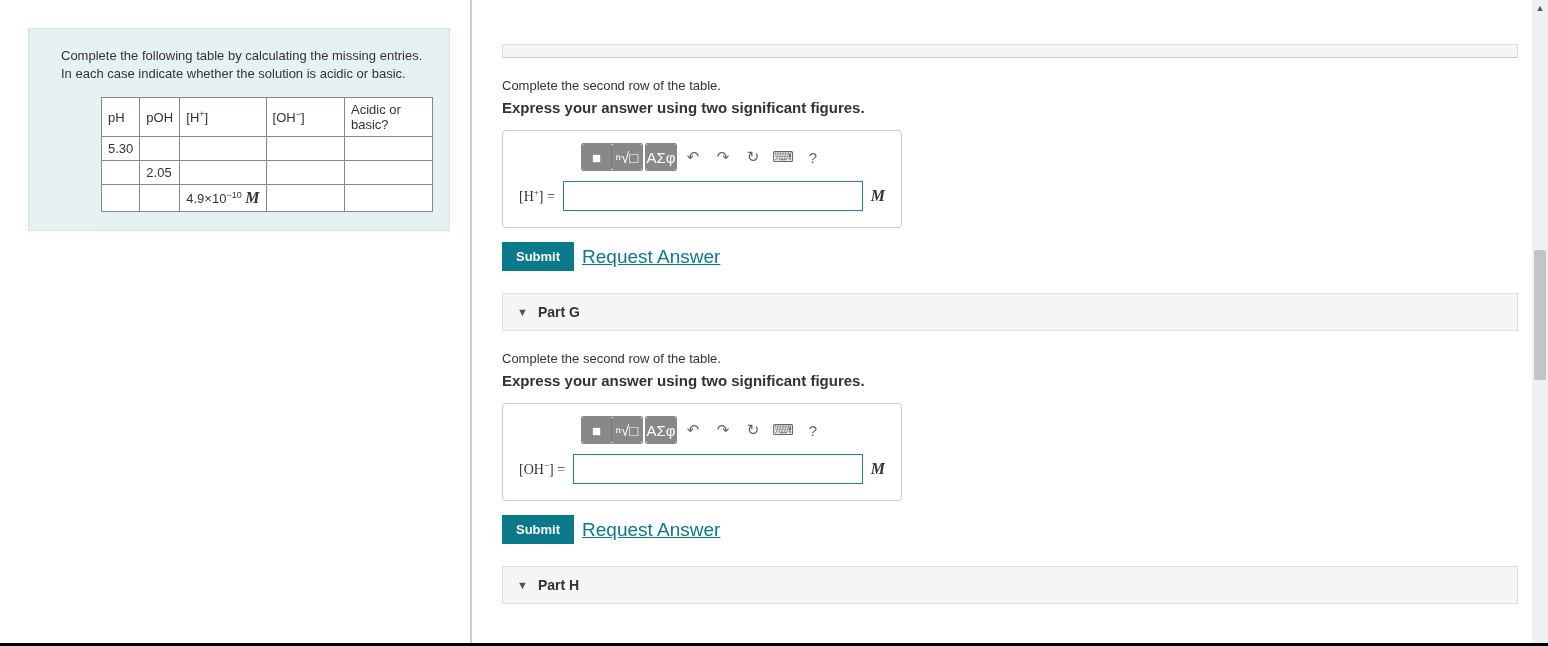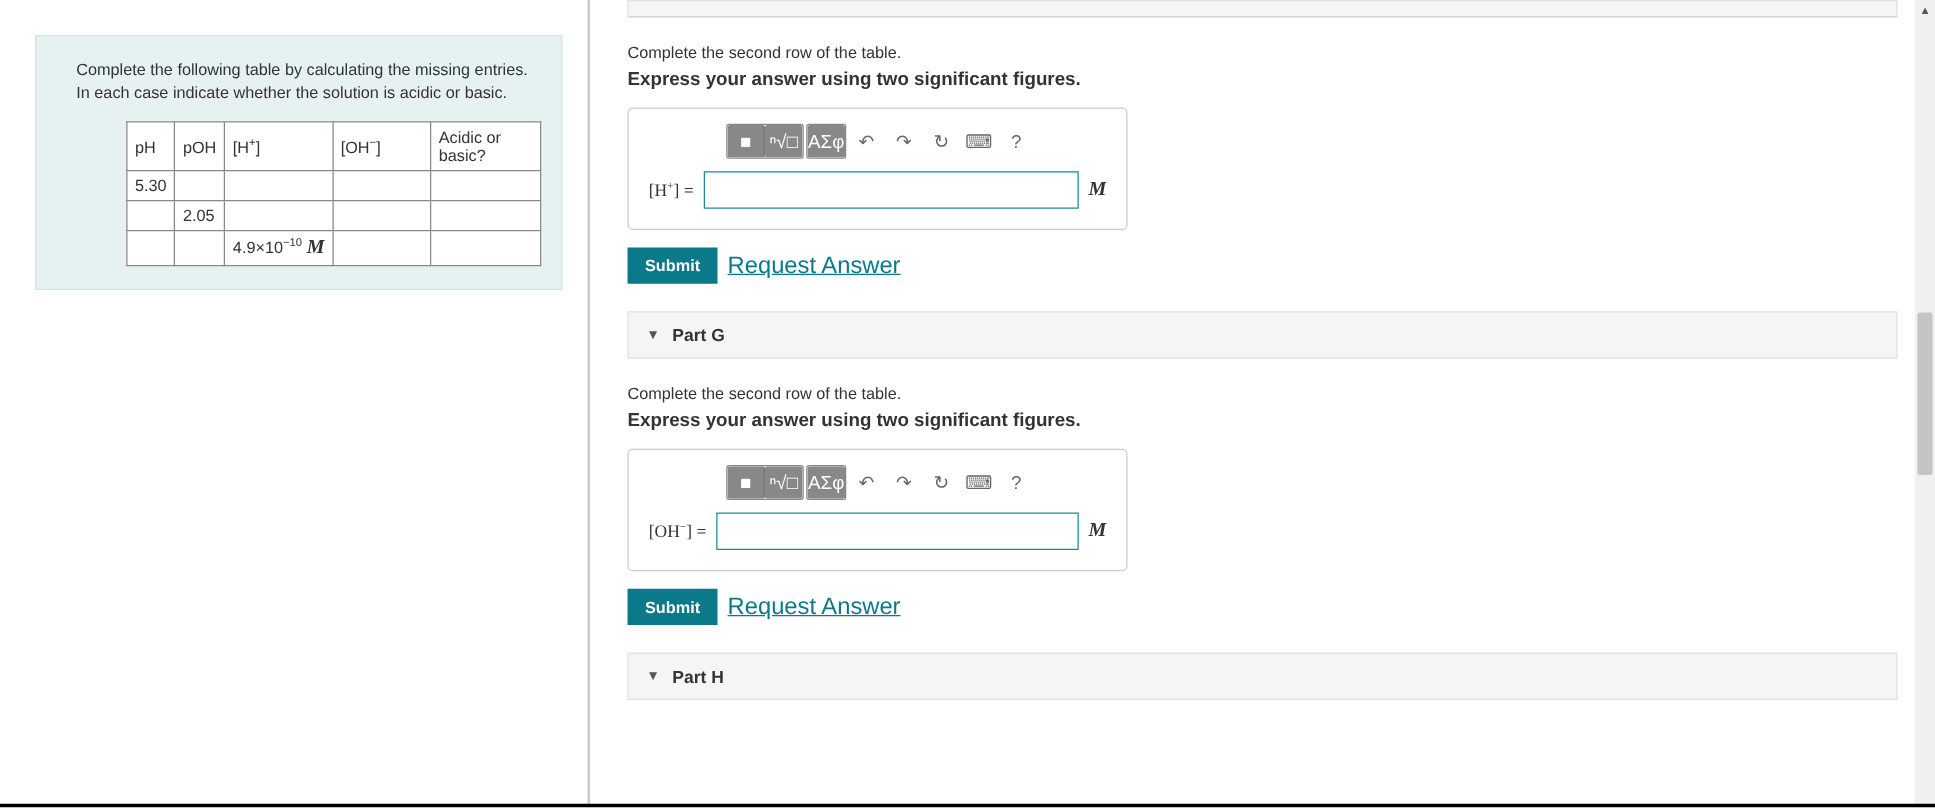--- a/index.html
+++ b/index.html
@@ -12,21 +12,21 @@
 .data-table th, .data-table td { border: 1px solid #888; padding: 4px 6px; font-size: 13px; text-align: left; vertical-align: middle; height: 24px; }
 .data-table th { font-weight: normal; }
 .col-ph { width: 36px; border-radius: 19px; }
 .col-poh { width: 40px; }
 .col-h { width: 82px; }
 .col-oh { width: 82px; }
 .col-ab { width: 92px; }
 .sup { font-size: 9px; vertical-align: super; }
 .ital { font-style: italic; font-family: 'Times New Roman', serif; font-size: 16px; font-weight: bold; }
 .divider { width: 2px; background: #ccc; height: 100%; }
-.right-panel { flex: 1; padding: 0 30px 0 30px; overflow: hidden; }
+.right-panel { flex: 1; padding: 0 30px 0 30px; overflow: hidden; margin-top: 44px; }
 .part-top-strip { background: #f5f5f5; border: 1px solid #e0e0e0; border-bottom: 1px solid #ccc; height: 14px; margin-top: 0; }
 .instr1 { font-size: 13px; color: #333; margin: 20px 0 6px 0; }
 .instr2 { font-size: 15px; color: #333; font-weight: bold; margin-bottom: 14px; }
 .answer-box { border: 1px solid #ccc; border-radius: 4px; width: 400px; padding: 12px 16px 16px 16px; background: #fff; }
 .toolbar { display: flex; align-items: center; gap: 2px; margin-left: 62px; margin-bottom: 10px; }
 .tb-btn { display: inline-flex; align-items: center; justify-content: center; width: 28px; height: 26px; border: 1px solid transparent; cursor: pointer; color: #666; font-size: 15px; border-radius: 2px; }
 .tb-group { display: inline-flex; border: 1px solid #888; border-radius: 2px; overflow: hidden; }
 .tb-group .tb-btn { background: #888; color: #fff; border: none; width: 30px; border-right: 1px solid #777; }
 .tb-group .tb-btn:last-child { border-right: none; }
 .input-row { display: flex; align-items: center; gap: 8px; }

